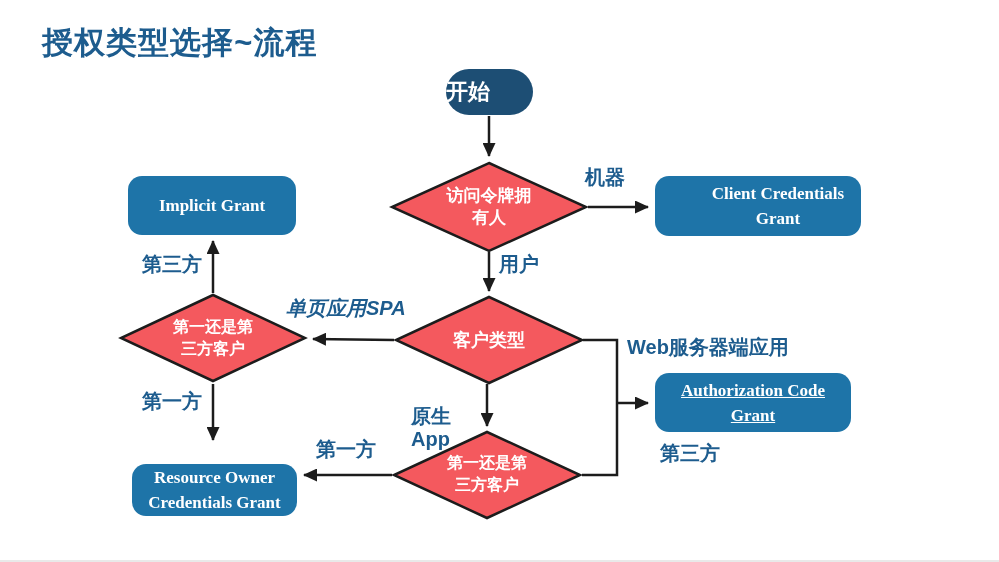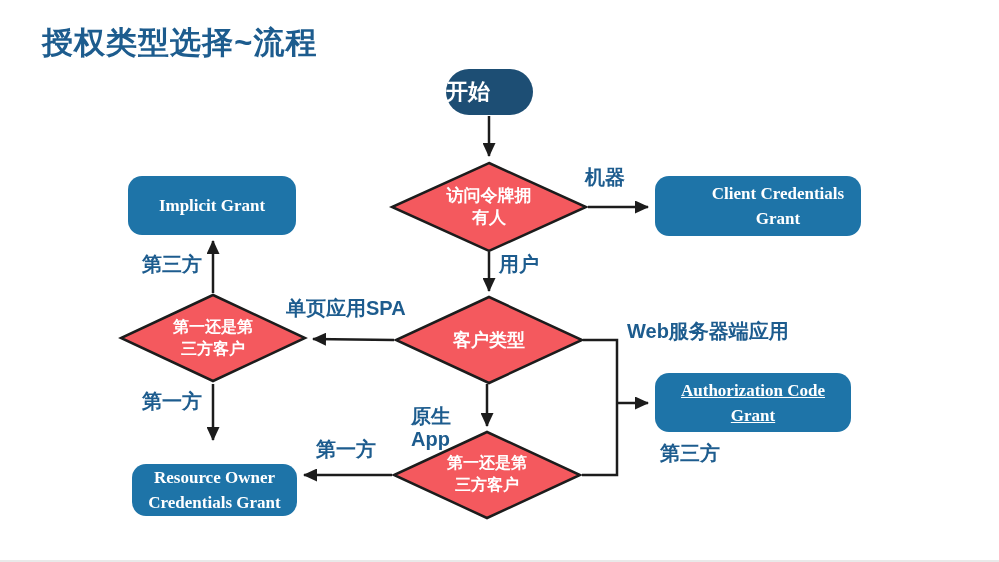--- a/index.html
+++ b/index.html
@@ -72,22 +72,22 @@
   .edge-label {
     position: absolute;
     color: #1d5c8e;
     font-weight: bold;
     font-size: 20px;
     white-space: pre-line;
     text-align: right;
   }
   .el-machine      { left: 585px; top: 164px; }
   .el-user         { left: 487px; top: 251px; margin-left: 12px; }
-  .el-spa          { left: 286px; top: 295px; }
-  .el-web-server   { left: 627px; top: 318px; }
+  .el-spa          { left: 286px; top: 295px; font-style: italic; }
+  .el-web-server   { left: 627px; top: 334px; }
   .el-native       { left: 411px; top: 380px; width: 70px; text-align: left; line-height: 23px; margin-top: 25px; }
   .el-third-top    { left: 142px; top: 251px; }
   .el-first-left   { left: 142px; top: 388px; }
   .el-first-bottom { left: 316px; top: 436px; }
   .el-third-bottom { left: 660px; top: 440px; }
   .bottom-edge {
     position: absolute;
     left: 0; bottom: 0; width: 999px; height: 2px;
     background: #e9e9e9;
   }

